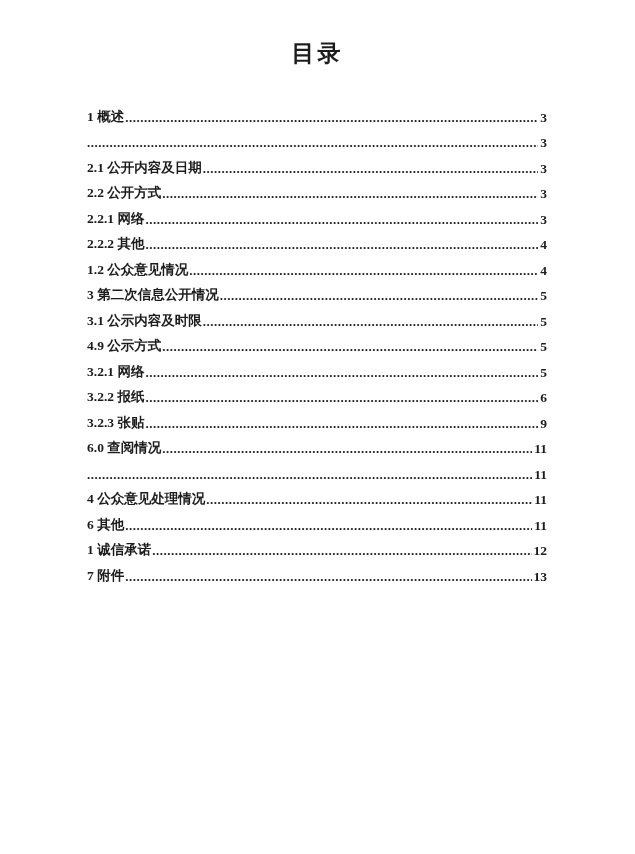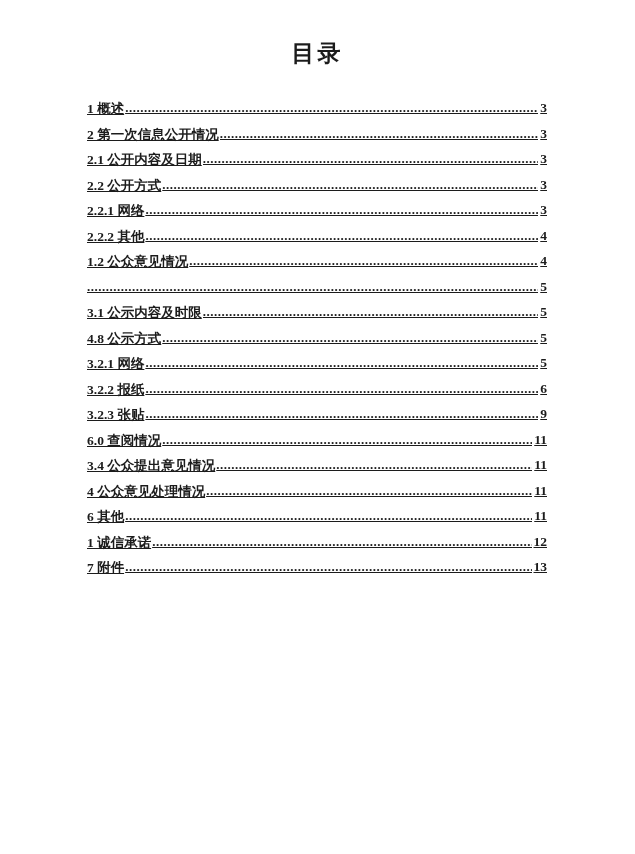--- a/index.html
+++ b/index.html
@@ -28,26 +28,25 @@
     color: #1c1c1c;
   }
   .toc {
     position: absolute;
     top: 100px;
     left: 87px;
     right: 88px;
   }
   .toc-row {
     display: flex;
-    align-items: flex-start;
+    align-items: flex-end;
     height: 25.5px;
     font-size: 13.5px;
     font-weight: bold;
     color: #1c1c1c;
-    text-decoration: underline;
   }
   .toc-label {
     white-space: nowrap;
     flex: 0 0 auto;
     padding-right: 1px;
   }
   .toc-leader {
     flex: 1 1 auto;
     overflow: hidden;
     white-space: nowrap;
@@ -87,21 +86,20 @@
 
   <div class="doc-title">目录</div>
 
   <div class="toc">
       <div class="toc-row">
         <span class="toc-label">1 概述</span>
         <span class="toc-leader">............................................................................................................................................................................................................................................................................................................</span>
         <span class="toc-page">3</span>
       </div>
       <div class="toc-row">
-        <span class="toc-label">2 第一次信息公开情况</span>
         <span class="toc-leader">............................................................................................................................................................................................................................................................................................................</span>
         <span class="toc-page">3</span>
       </div>
       <div class="toc-row">
         <span class="toc-label">2.1 公开内容及日期</span>
         <span class="toc-leader">............................................................................................................................................................................................................................................................................................................</span>
         <span class="toc-page">3</span>
       </div>
       <div class="toc-row">
         <span class="toc-label">2.2 公开方式</span>
@@ -117,30 +115,31 @@
         <span class="toc-label">2.2.2 其他</span>
         <span class="toc-leader">............................................................................................................................................................................................................................................................................................................</span>
         <span class="toc-page">4</span>
       </div>
       <div class="toc-row">
         <span class="toc-label">1.2 公众意见情况</span>
         <span class="toc-leader">............................................................................................................................................................................................................................................................................................................</span>
         <span class="toc-page">4</span>
       </div>
       <div class="toc-row">
+        <span class="toc-label">3 第二次信息公开情况</span>
         <span class="toc-leader">............................................................................................................................................................................................................................................................................................................</span>
         <span class="toc-page">5</span>
       </div>
       <div class="toc-row">
         <span class="toc-label">3.1 公示内容及时限</span>
         <span class="toc-leader">............................................................................................................................................................................................................................................................................................................</span>
         <span class="toc-page">5</span>
       </div>
       <div class="toc-row">
-        <span class="toc-label">4.8 公示方式</span>
+        <span class="toc-label">4.9 公示方式</span>
         <span class="toc-leader">............................................................................................................................................................................................................................................................................................................</span>
         <span class="toc-page">5</span>
       </div>
       <div class="toc-row">
         <span class="toc-label">3.2.1 网络</span>
         <span class="toc-leader">............................................................................................................................................................................................................................................................................................................</span>
         <span class="toc-page">5</span>
       </div>
       <div class="toc-row">
         <span class="toc-label">3.2.2 报纸</span>
@@ -151,21 +150,20 @@
         <span class="toc-label">3.2.3 张贴</span>
         <span class="toc-leader">............................................................................................................................................................................................................................................................................................................</span>
         <span class="toc-page">9</span>
       </div>
       <div class="toc-row">
         <span class="toc-label">6.0 查阅情况</span>
         <span class="toc-leader">............................................................................................................................................................................................................................................................................................................</span>
         <span class="toc-page">11</span>
       </div>
       <div class="toc-row">
-        <span class="toc-label">3.4 公众提出意见情况</span>
         <span class="toc-leader">............................................................................................................................................................................................................................................................................................................</span>
         <span class="toc-page">11</span>
       </div>
       <div class="toc-row">
         <span class="toc-label">4 公众意见处理情况</span>
         <span class="toc-leader">............................................................................................................................................................................................................................................................................................................</span>
         <span class="toc-page">11</span>
       </div>
       <div class="toc-row">
         <span class="toc-label">6 其他</span>

